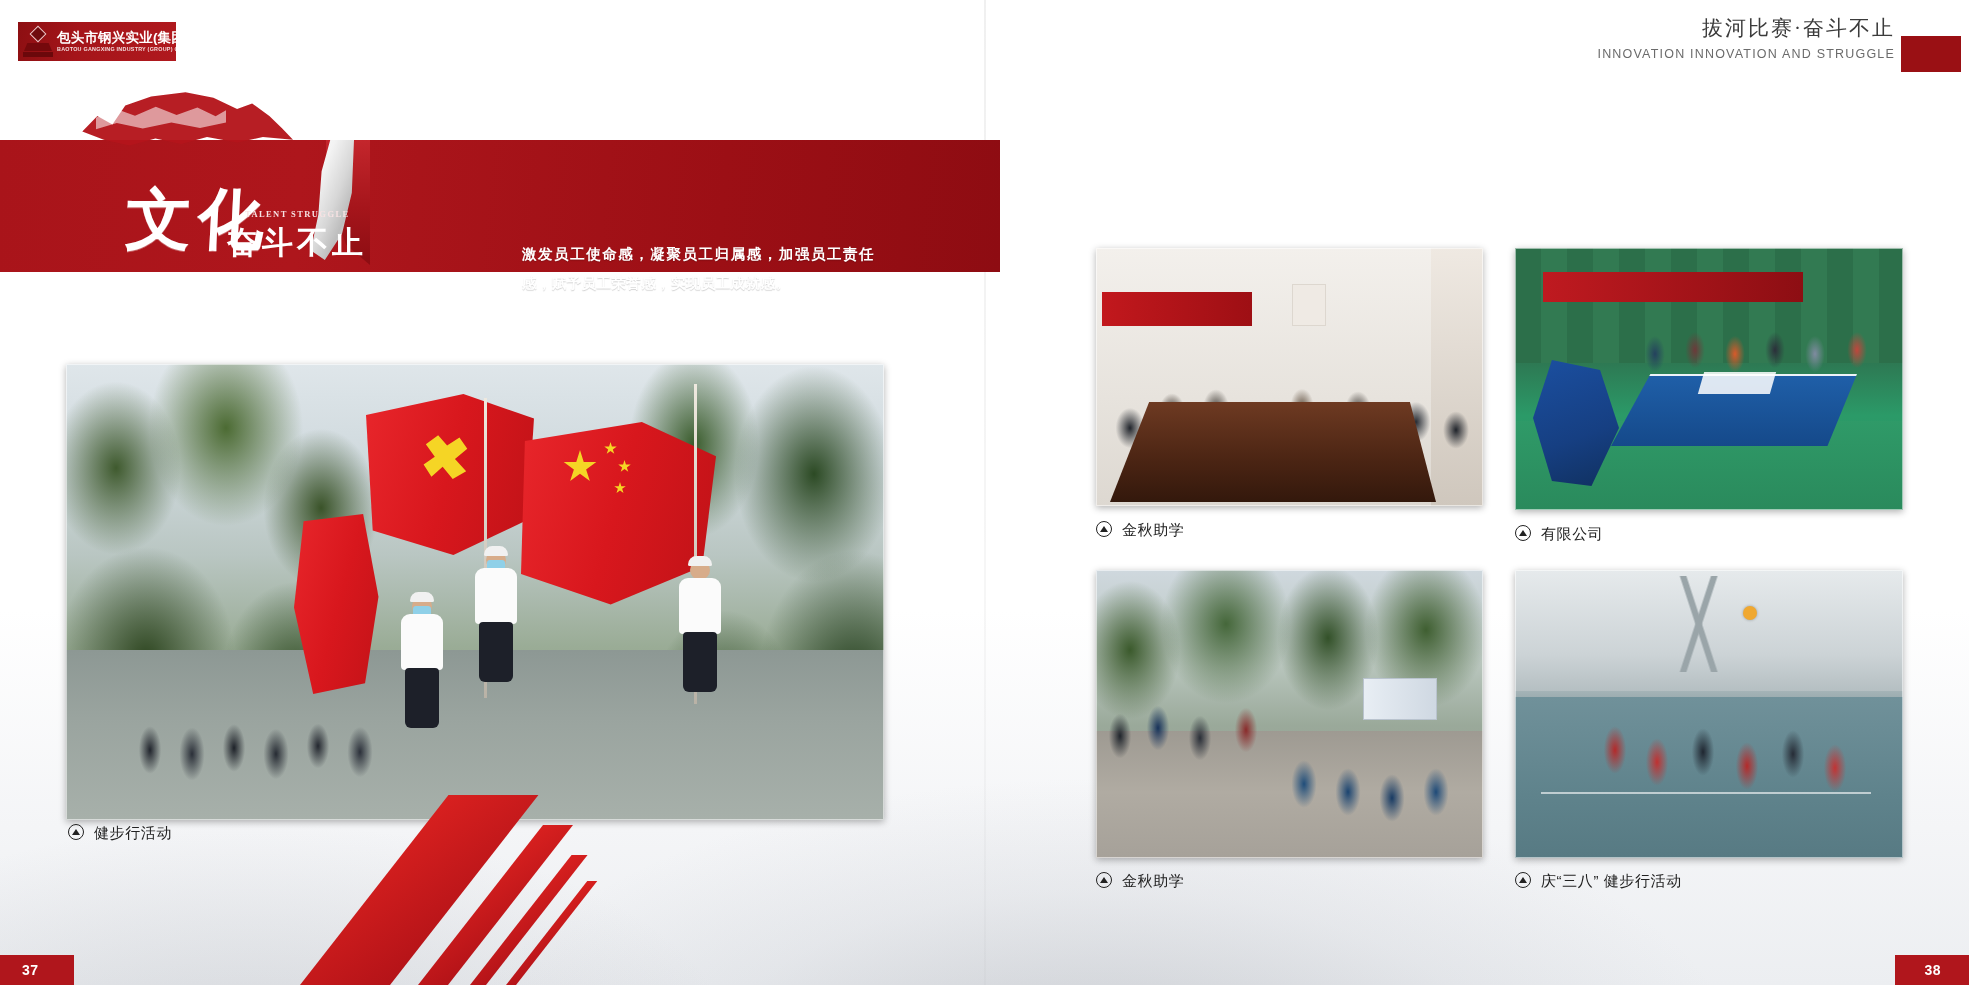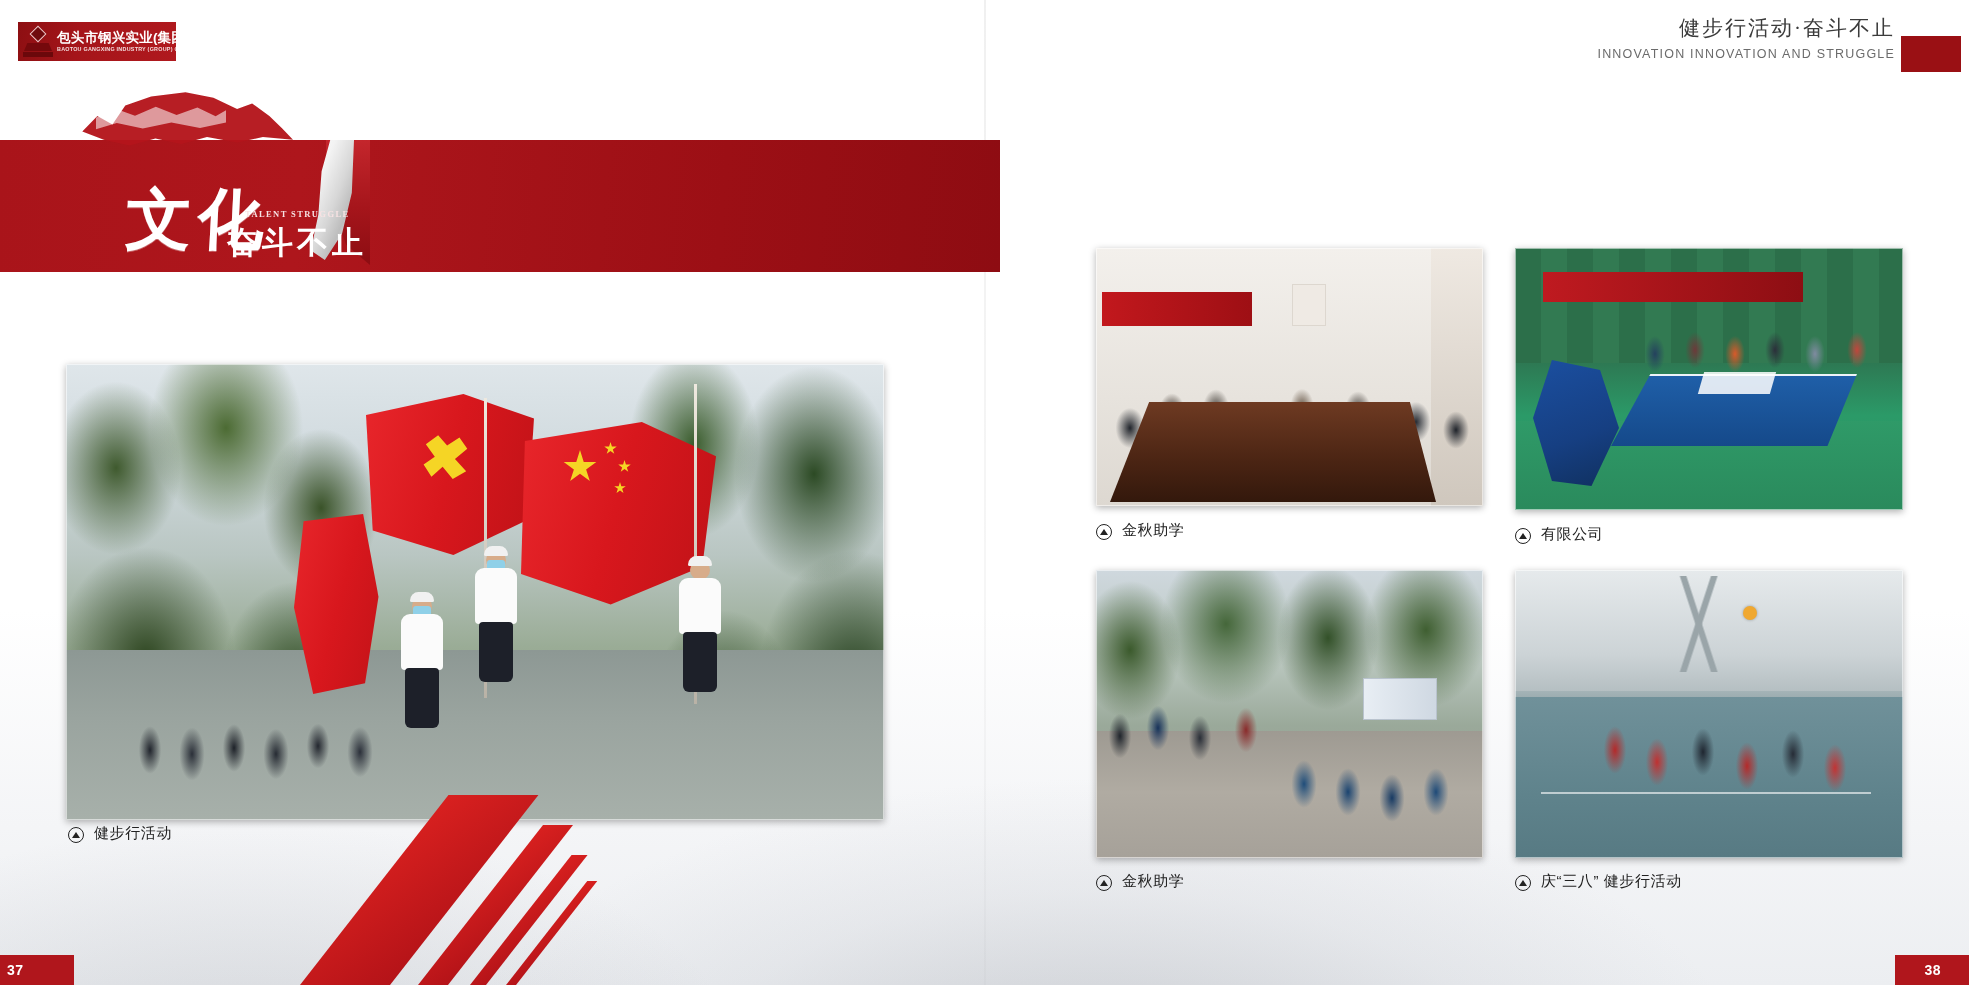--- a/index.html
+++ b/index.html
@@ -322,21 +322,21 @@
       radial-gradient(ellipse 16px 34px at 188px 56px, #1f2630 0%, rgba(31,38,48,0) 70%),
       radial-gradient(ellipse 16px 34px at 232px 70px, #b42a2a 0%, rgba(180,42,42,0) 70%),
       radial-gradient(ellipse 16px 34px at 278px 58px, #262c36 0%, rgba(38,44,54,0) 70%),
       radial-gradient(ellipse 16px 34px at 320px 72px, #c23434 0%, rgba(194,52,52,0) 70%);
   }
   .p4-ball { position: absolute; left: 228px; top: 36px; width: 14px; height: 14px;
     border-radius: 50%; background: #f0a830; box-shadow: 0 0 3px rgba(0,0,0,0.3); }
 
   
   .caption {
-    position: absolute; display: flex; align-items: flex-end; gap: 10px;
+    position: absolute; display: flex; align-items: flex-start; gap: 10px;
     color: #222222; font-size: 15px; letter-spacing: 0.6px;
     font-family: "Liberation Sans", sans-serif;
     white-space: nowrap;
   }
   .cap-icon {
     width: 16px; height: 16px; border-radius: 50%;
     border: 1.2px solid #222; position: relative; flex: 0 0 auto;
   }
   .cap-icon::before {
     content: ""; position: absolute; left: 50%; top: 50%;
@@ -352,21 +352,21 @@
 
   
   .pagebar { position: absolute; bottom: 0; width: 74px; height: 30px;
     background: #b0161c; }
   #pagebar-left { left: 0; }
   #pagebar-right { right: 0; }
   .pagenum {
     position: absolute; bottom: 7px; color: #ffffff; font-size: 14px; font-weight: bold;
     letter-spacing: 0.5px;
   }
-  #pagenum-left { left: 7px; }
+  #pagenum-left { left: 22px; }
   #pagenum-right { right: 28px; }
 
   .diag {
     position: absolute; bottom: 0; height: 200px;
     background: linear-gradient(120deg,#d8201f 0%, #b41318 100%);
     transform: skewX(-38deg); transform-origin: bottom left;
   }
   #diag-1 { left: 300px; width: 90px; height: 190px; }
   #diag-2 { left: 418px; width: 30px; height: 160px; }
   #diag-3 { left: 470px; width: 16px; height: 130px; }
@@ -385,38 +385,39 @@
         <div class="base"></div>
         <div class="plinth"></div>
     </div>
     <div class="logo-text">
       <div class="logo-cn">包头市钢兴实业(集团)有限公司</div>
       <div class="logo-en">BAOTOU GANGXING INDUSTRY (GROUP) CO., LTD.</div>
     </div>
   </div>
 
   <div class="slogan">
-    <div class="slogan-cn">健步行活动·奋斗不止</div>
+    <div class="slogan-cn">拔河比赛·奋斗不止</div>
     <div class="slogan-en">INNOVATION INNOVATION AND STRUGGLE</div>
     <div class="slogan-sq"></div>
   </div>
 
   <div class="banner"></div>
   <div class="brush"></div>
   <div class="brush2"></div>
 
   <div class="curl">
     <div class="curl-red"></div>
     <div class="curl-white"></div>
   </div>
 
   <div class="title-cn">文化</div>
   <div class="title-en">TALENT STRUGGLE</div>
   <div class="title-sub">奋斗不止</div>
 
+  <div class="banner-text">激发员工使命感，凝聚员工归属感，加强员工责任感，赋予员工荣誉感，实现员工成就感。</div>
 
   <div class="photo" id="photo-main">
     <div class="pm-sky"></div>
     <div class="pm-trees-l"></div>
     <div class="pm-trees-r"></div>
     <div class="pm-road"></div>
     <div class="flag" id="flag-c"></div>
     <div class="flag" id="flag-a"></div>
     <div class="emblem-hammer"></div>
     <div class="pole" id="pole-a"></div>

